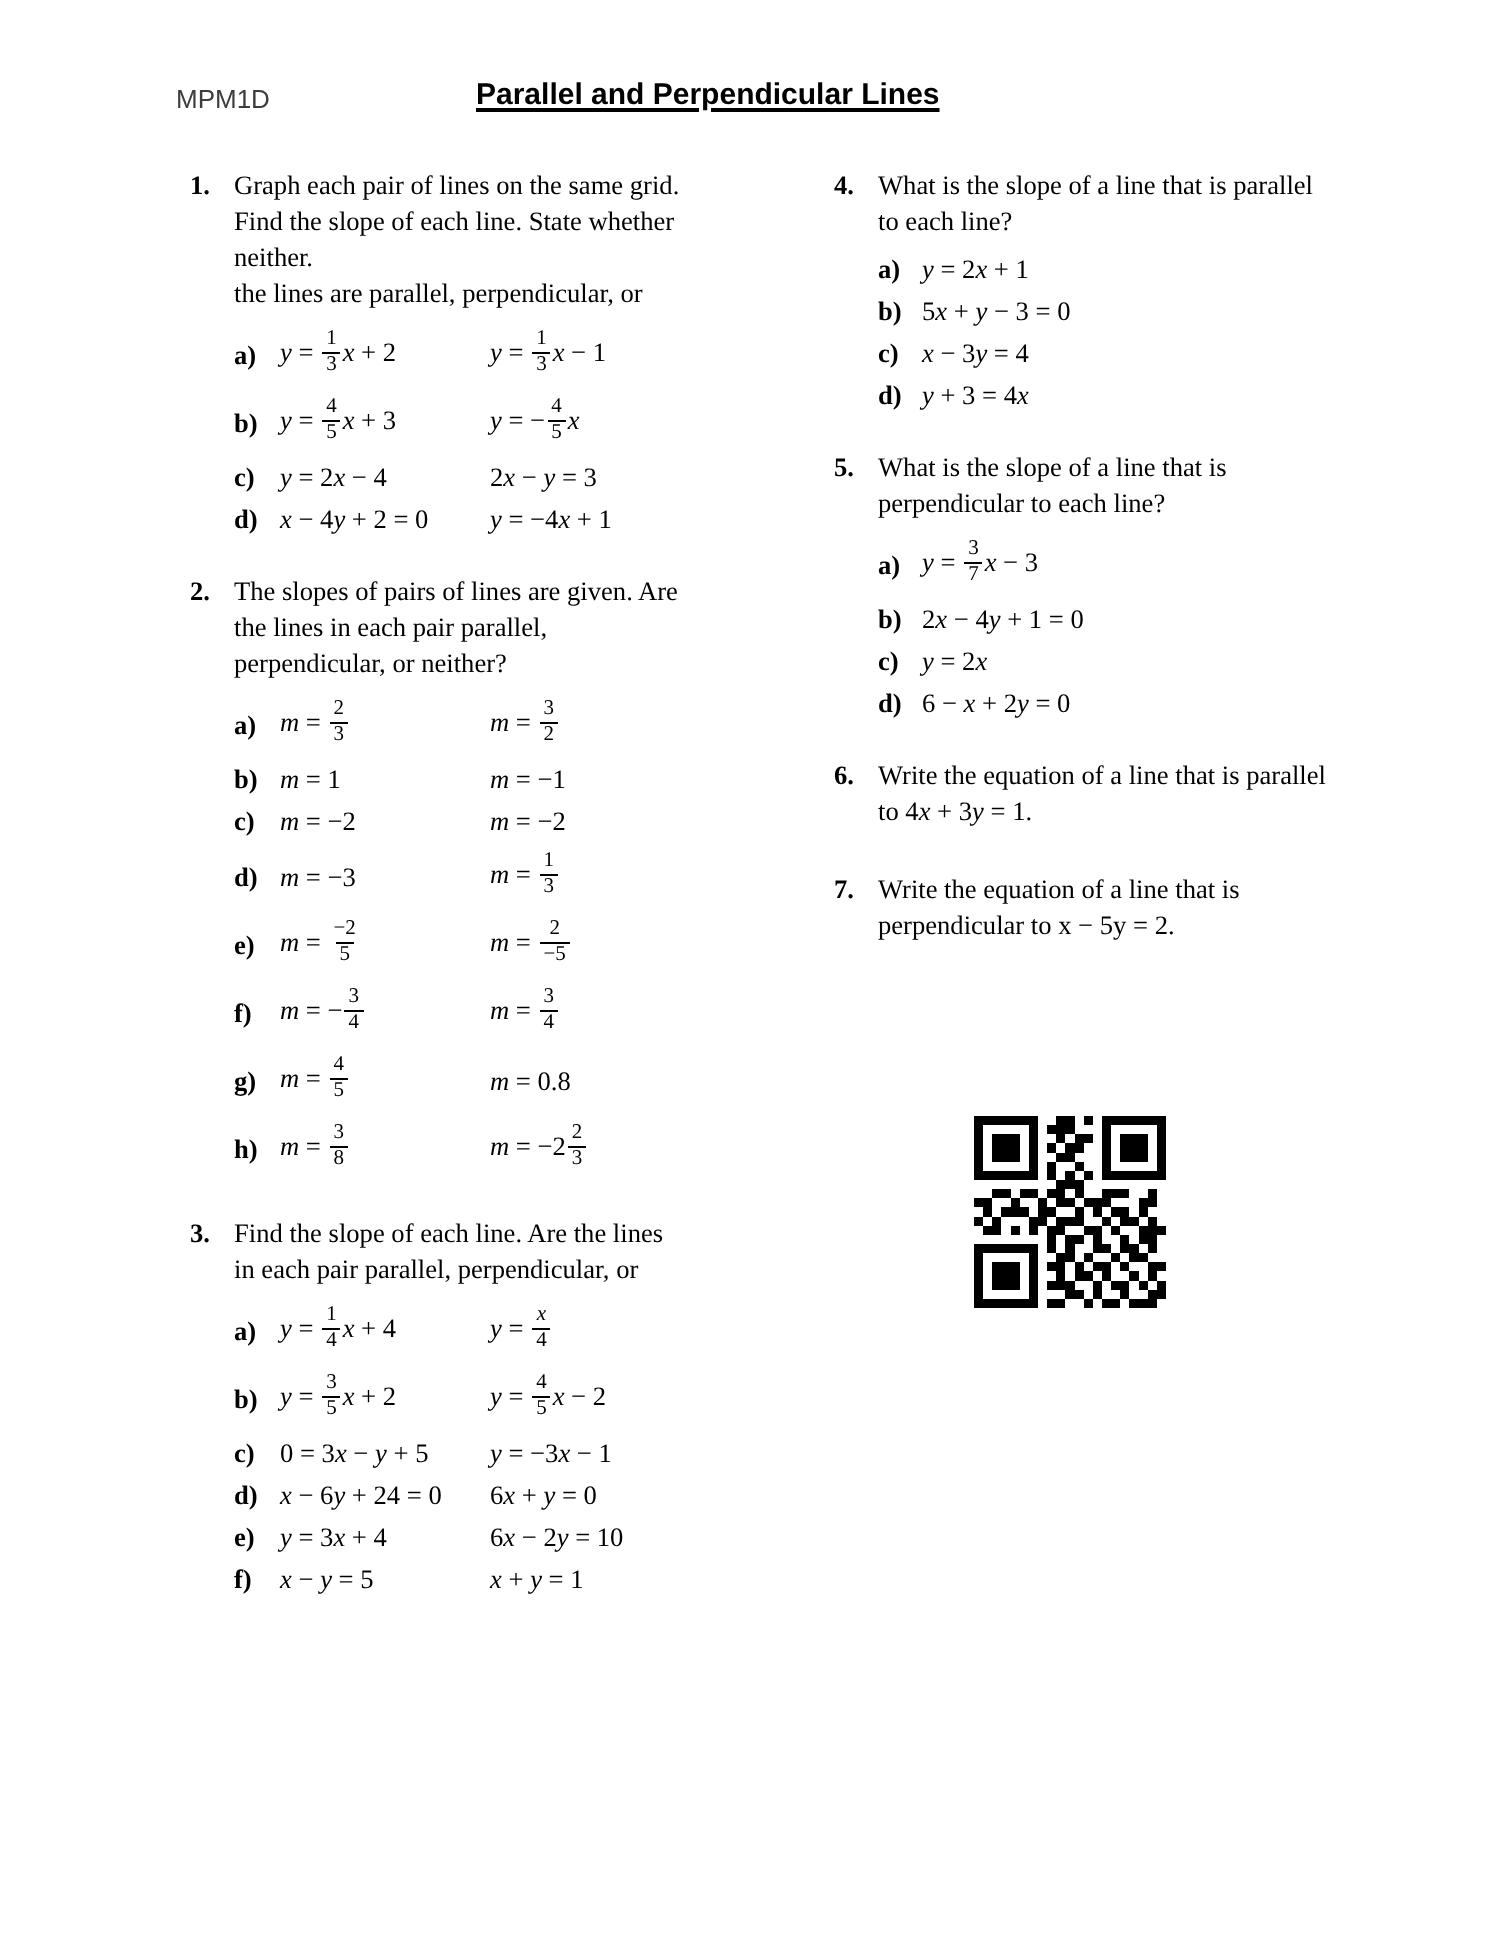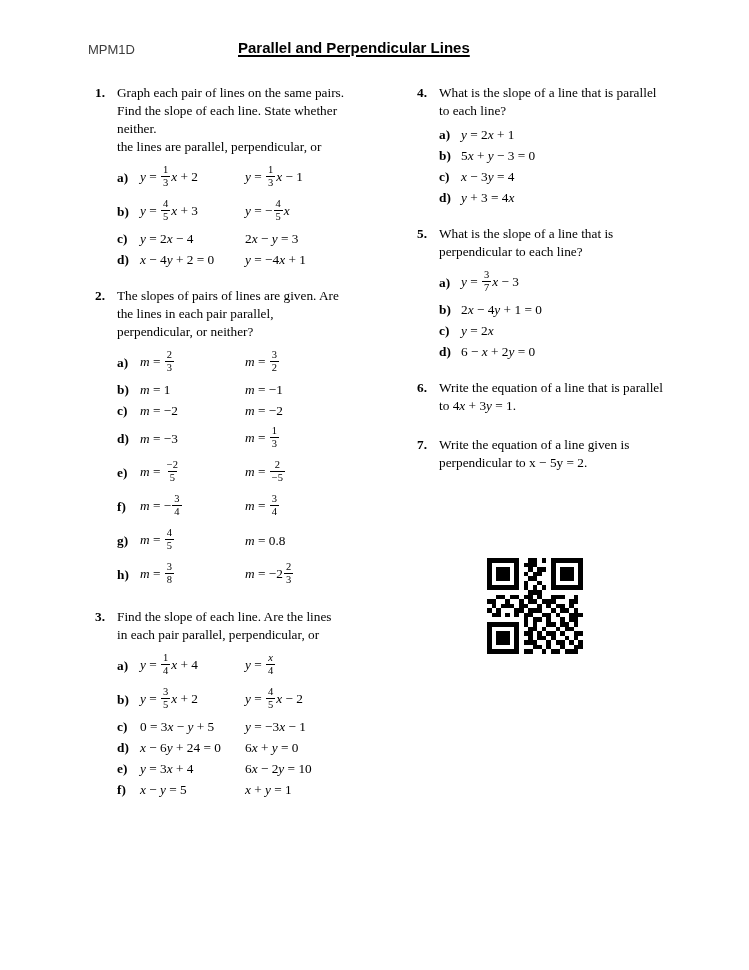--- a/index.html
+++ b/index.html
@@ -39,21 +39,21 @@
 
 <div class="page">
   <div class="course">MPM1D</div>
   <div class="title">Parallel and Perpendicular Lines</div>
 
   <div class="col col-left">
       <div class="question">
         <div class="qnum">1.</div>
         <div class="qbody">
           <div class="prompt">
-            <div class="prompt-line">Graph each pair of lines on the same pairs.</div>
+            <div class="prompt-line">Graph each pair of lines on the same grid.</div>
             <div class="prompt-line">Find the slope of each line. State whether</div>
             <div class="prompt-line">neither.</div>
             <div class="prompt-line">the lines are parallel, perpendicular, or</div>
           </div>
           <div class="items">
             <div class="item pair tall">
               <span class="ilabel">a)</span>
               <span class="eq"><i>y</i> = <span class="frac">
                   <span class="num">1</span>
                   <span class="den">3</span>
@@ -287,21 +287,21 @@
           <div class="prompt">
             <div class="prompt-line">Write the equation of a line that is parallel</div>
             <div class="prompt-line">to 4<i>x</i> + 3<i>y</i> = 1.</div>
           </div>
         </div>
       </div>
       <div class="question">
         <div class="qnum">7.</div>
         <div class="qbody">
           <div class="prompt">
-            <div class="prompt-line">Write the equation of a line given is</div>
+            <div class="prompt-line">Write the equation of a line that is</div>
             <div class="prompt-line">perpendicular to x − 5y = 2.</div>
           </div>
         </div>
       </div>
     </div>
 
   <div class="answers">
   </div>
 
   <div class="qr">

